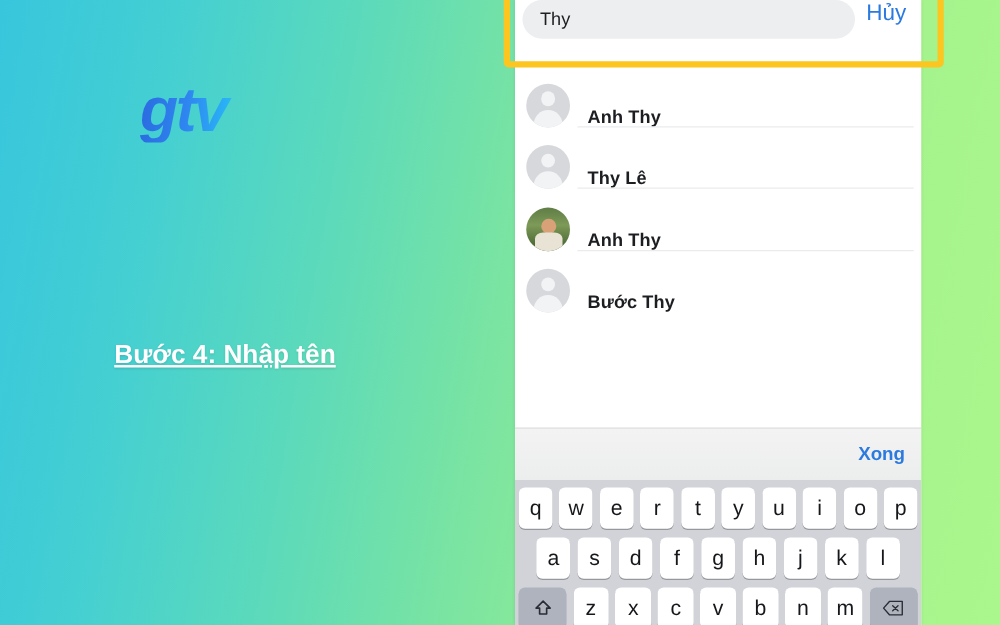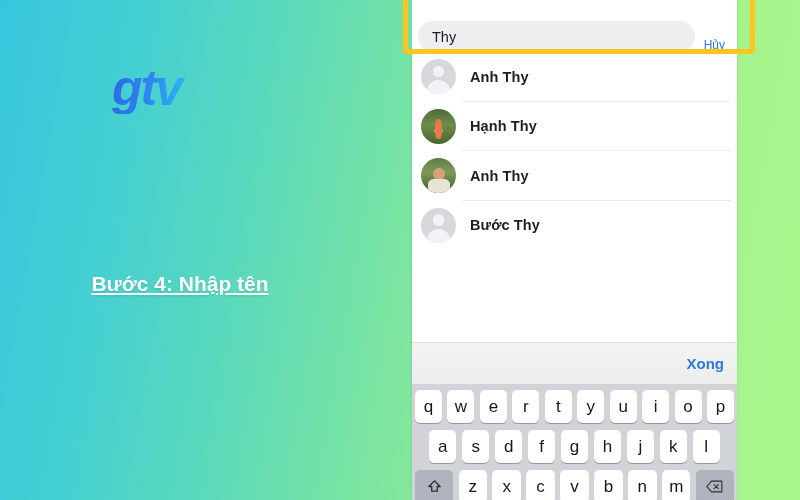--- a/index.html
+++ b/index.html
@@ -67,40 +67,40 @@
     overflow: hidden;
     box-shadow: 0 0 3px rgba(0,0,0,.10);
   }
 
   
   #searchbar {
     position: relative;
     height: 52px;
     background: #ffffff;
     display: flex;
-    align-items: flex-end;
+    align-items: flex-start;
     padding: 0 8px 0 6px;
   }
   #search-field {
     flex: 1;
     height: 31px;
     background: #eceef0;
     border: none;
     border-radius: 16px;
     padding: 0 14px;
     font-family: "Liberation Sans", sans-serif;
     font-size: 14.5px;
     color: #1c1e21;
     outline: none;
   }
   #cancel-link {
     margin-left: 9px;
     margin-right: 4px;
     color: #2b7ae0;
-    font-size: 12px;
+    font-size: 18px;
     font-weight: 400;
     white-space: nowrap;
     cursor: pointer;
   }
 
   
   #highlight {
     position: absolute;
     left: 403px; top: -6px;
     width: 352px; height: 60px;
@@ -112,21 +112,21 @@
 
   
   #contact-list {
     background: #ffffff;
     height: 290px;
     overflow: hidden;
   }
   .contact-row {
     position: relative;
     display: flex;
-    align-items: center;
+    align-items: flex-end;
     height: 49.5px;
     padding-left: 9px;
   }
   .contact-row .sep {
     position: absolute;
     left: 50px; right: 6px; bottom: 0;
     height: 1px;
     background: #e9ebee;
   }
   .contact-row:last-child .sep { background: transparent; }
@@ -276,26 +276,26 @@
     </div>
 
     <div id="contact-list">
 
       <div class="contact-row">
         <div class="avatar glyph"></div>
         <div class="contact-name">Anh Thy</div>
         <div class="sep"></div>
       </div>
 
-
       <div class="contact-row">
-        <div class="avatar photo1"></div>
-        <div class="contact-name">Hạnh Thy</div>
+        <div class="avatar glyph"></div>
+        <div class="contact-name">Thy Lê</div>
         <div class="sep"></div>
       </div>
+
 
       <div class="contact-row">
         <div class="avatar photo2"></div>
         <div class="contact-name">Anh Thy</div>
         <div class="sep"></div>
       </div>
 
 
       <div class="contact-row">
         <div class="avatar glyph"></div>

